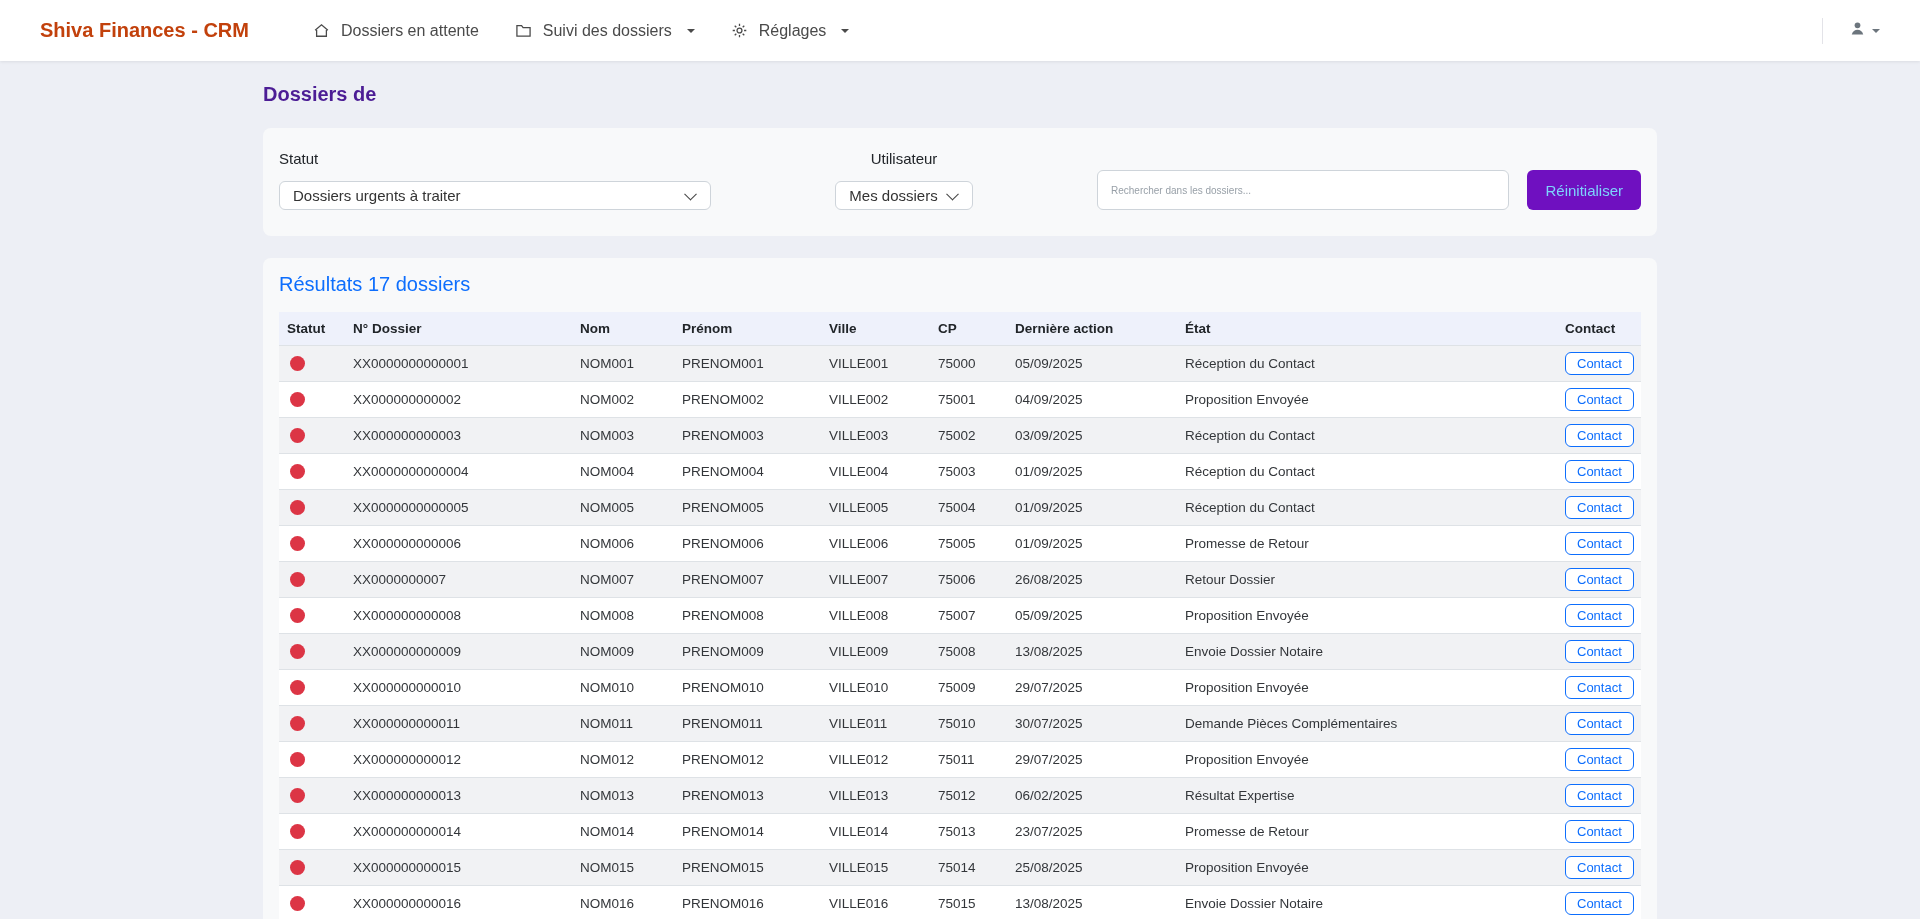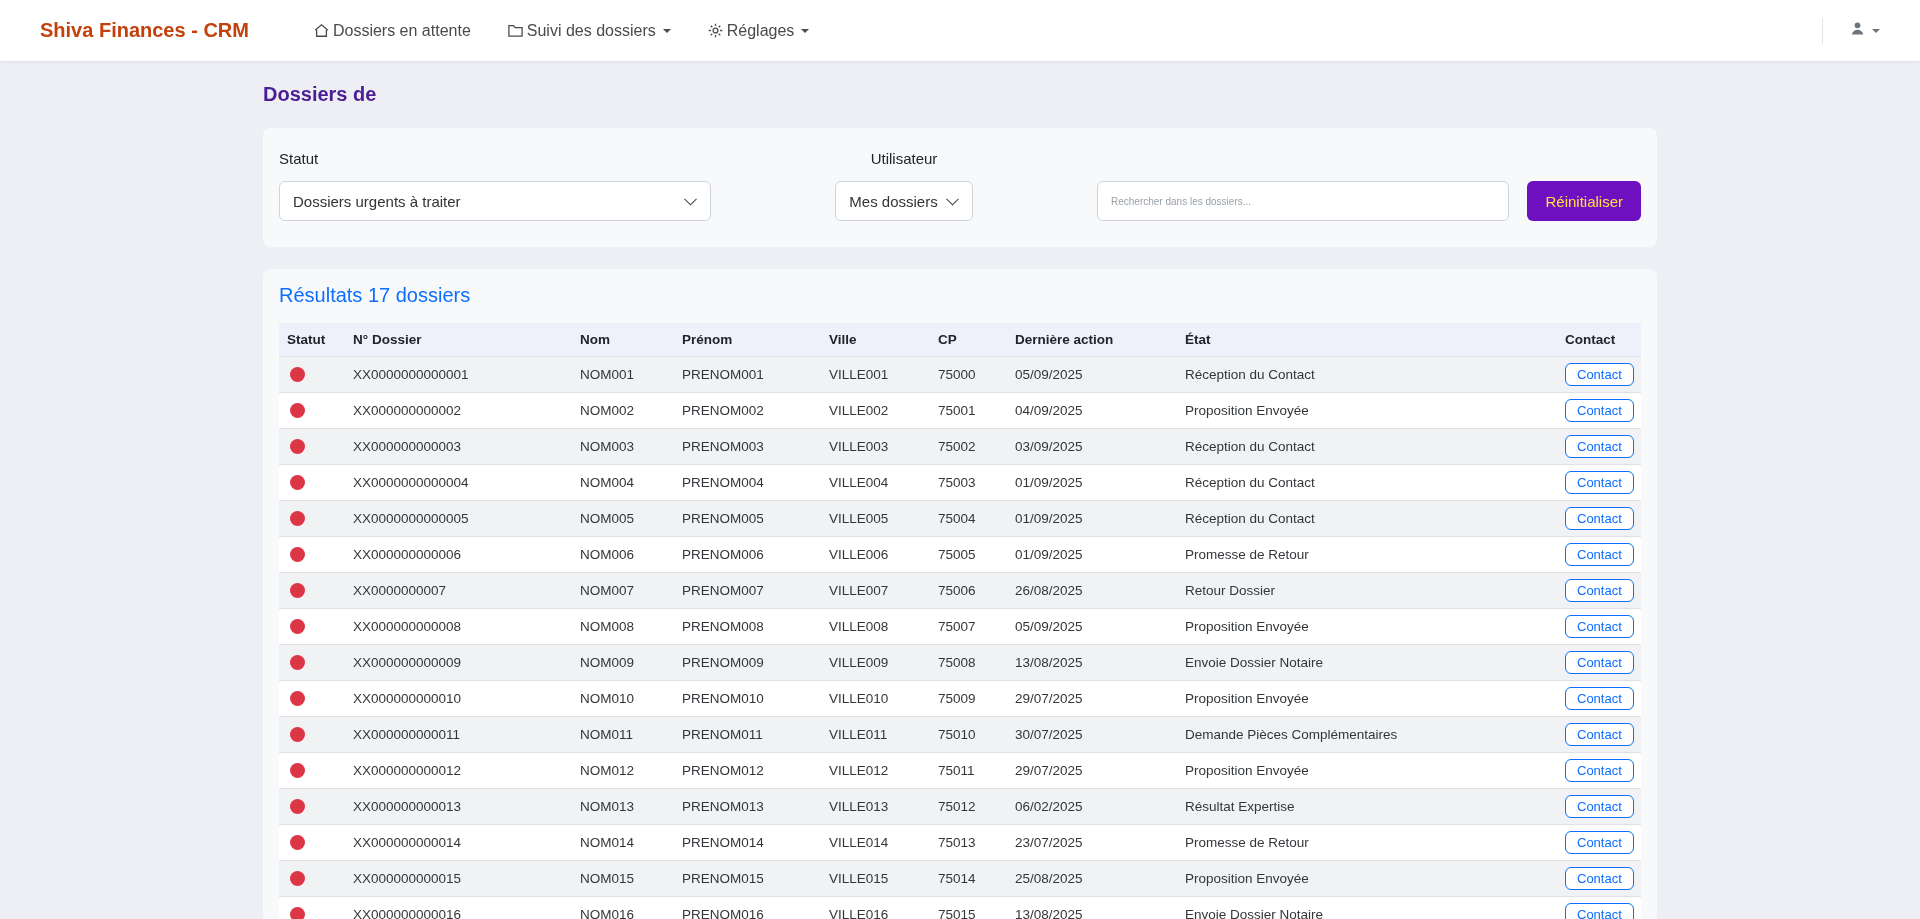--- a/index.html
+++ b/index.html
@@ -33,21 +33,21 @@
   }
   .nav-links{
     display:flex;
     align-items:center;
     gap:36px;
     margin-left:64px;
   }
   .nav-link{
     display:flex;
     align-items:center;
-    gap:3px;
+    gap:11px;
     font-size:16px;
     color:#4a4a4a;
     cursor:pointer;
     text-decoration:none;
     white-space:nowrap;
   }
   .nav-icon{display:inline-flex;color:#4a4a4a;}
   .caret{
     display:inline-block;width:0;height:0;
     border-left:4px solid transparent;
@@ -93,21 +93,21 @@
   .filter-group{display:flex;flex-direction:column;}
   .filter-group.statut{width:432px;}
   .filter-group.utilisateur{width:350px;align-items:center;}
   .filter-label{
     font-size:15px;
     color:#212529;
     margin-bottom:14px;
   }
   .select-box{
     position:relative;
-    height:40px;
+    height:29px;
     background:#fff;
     border:1px solid #ced4da;
     border-radius:6px;
     display:flex;
     align-items:center;
     padding:0 34px 0 13px;
     font-size:15px;
     color:#333;
     cursor:pointer;
   }
@@ -129,21 +129,21 @@
     color:#212529;
     font-family:"Liberation Sans", sans-serif;
     background:#fff;
     outline:none;
   }
   .search-input::placeholder{color:#98a0a8;}
   .btn-reset{
     height:40px;
     padding:0 18px;
     background:var(--primary-purple);
-    color:#fde047;
+    color:#7dd3fc;
     font-size:15px;
     font-weight:500;
     border:none;
     border-radius:6px;
     cursor:pointer;
     font-family:"Liberation Sans", sans-serif;
     white-space:nowrap;
   }
   
   .results-card{

